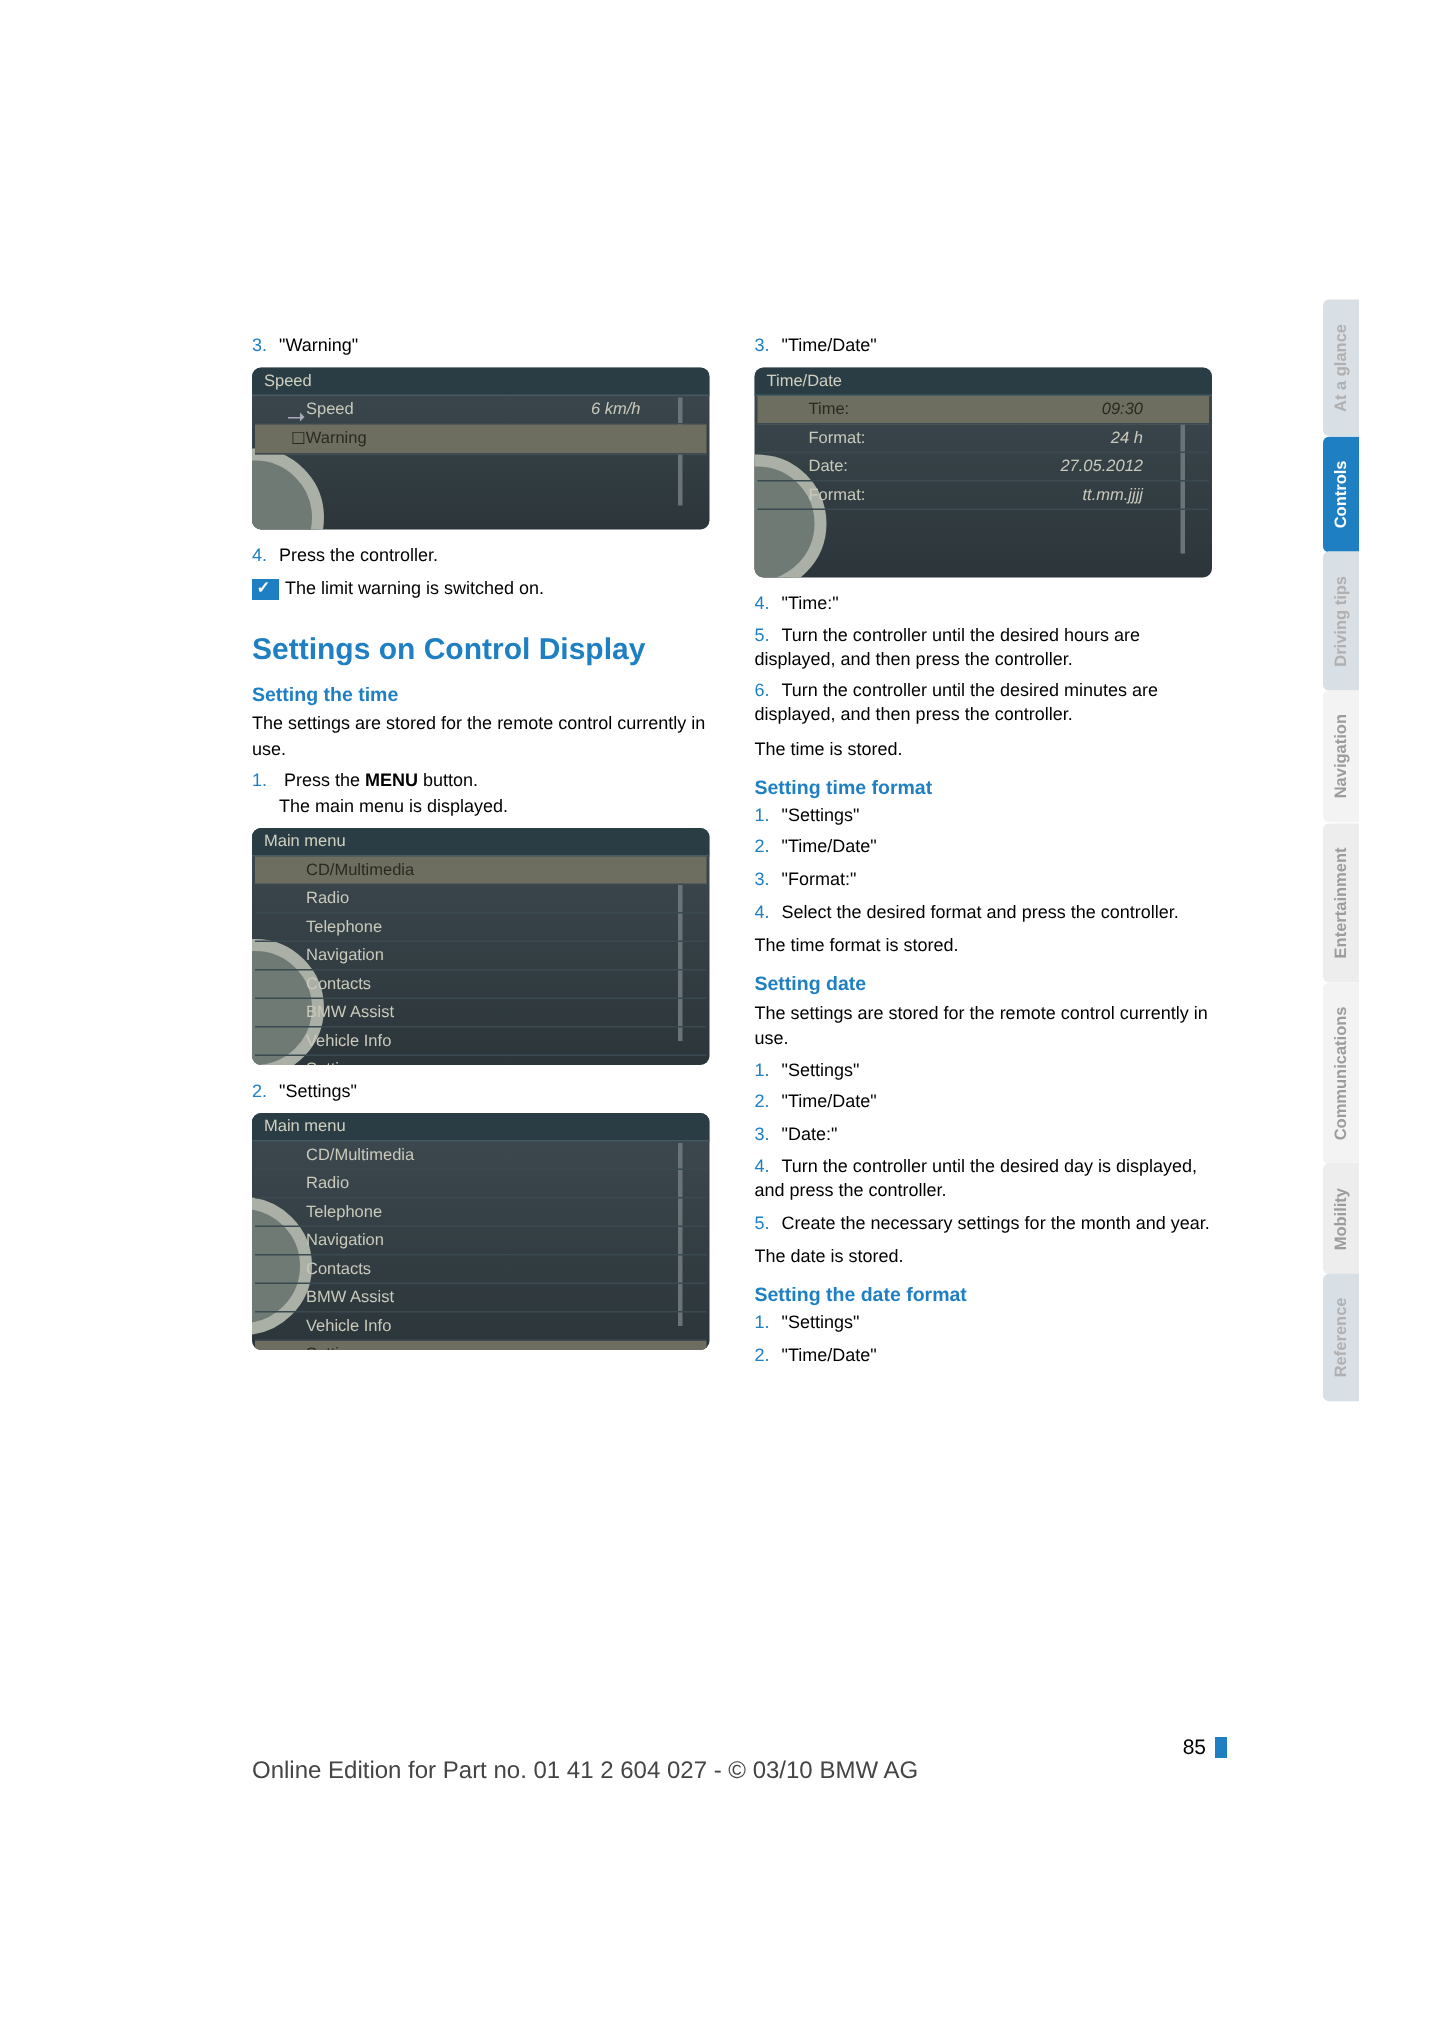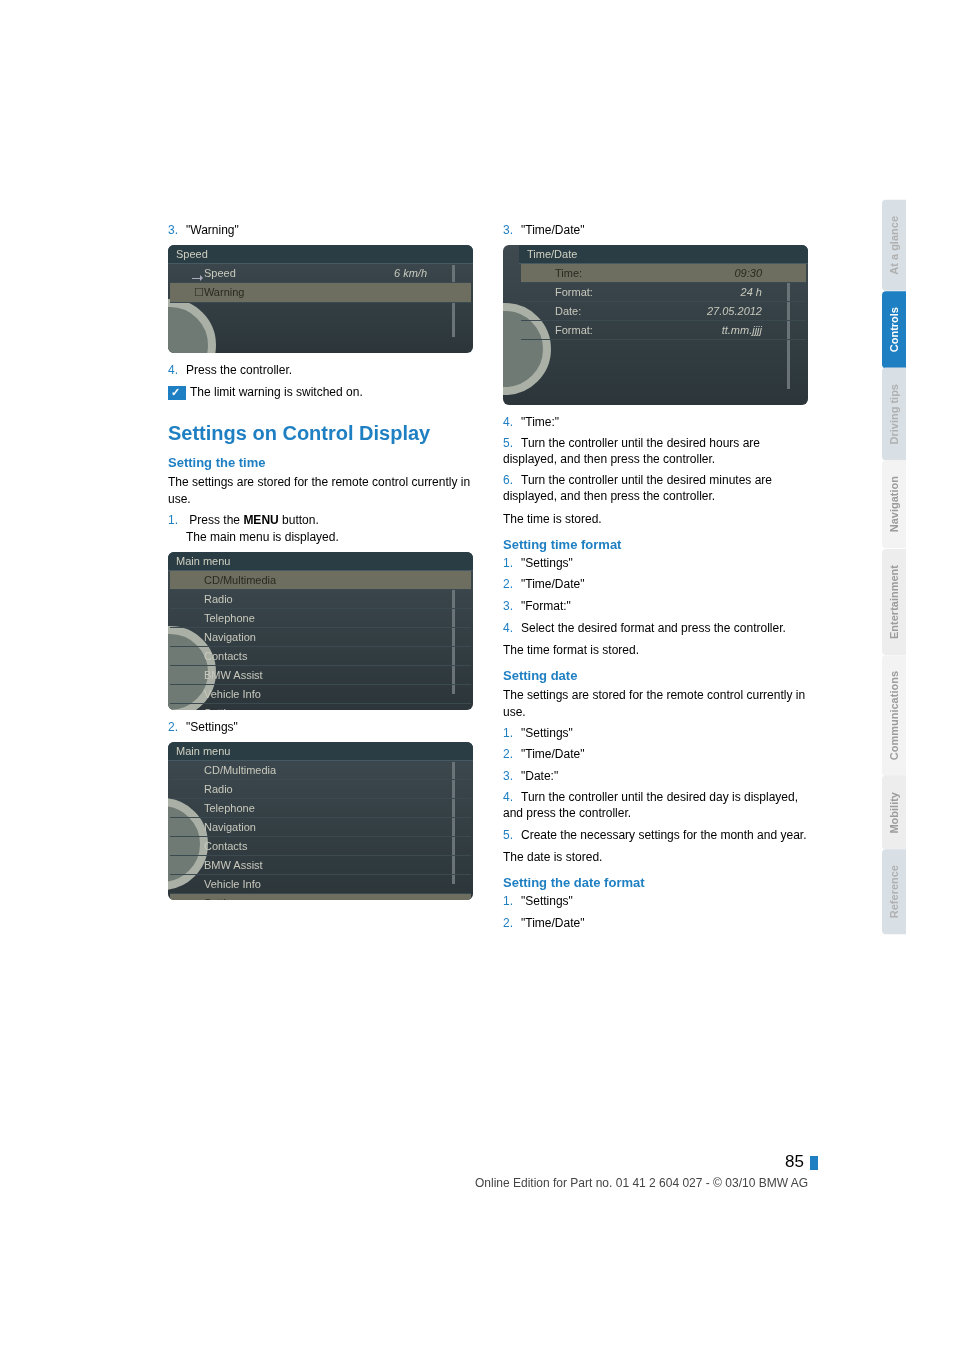--- a/index.html
+++ b/index.html
@@ -30,22 +30,22 @@
   .idrive .arrow{position:absolute;left:24px;width:10px;height:1px;background:#aab;}
   .idrive .arrow::after{content:"";position:absolute;right:-4px;top:-3px;border:3px solid transparent;border-left-color:#aab;}
   
   .tabs{position:absolute;right:42px;top:200px;width:30px;}
   .tab{writing-mode:vertical-rl;transform:rotate(180deg);text-align:center;font-size:11px;font-weight:bold;padding:16px 6px;color:#9c9c9c;background:#efefef;border-radius:0 4px 4px 0;margin-bottom:0;}
   .tab.active{background:#1e7fc2;color:#fff;}
   .tab.faint{background:#d8e0e6;color:#b0b0b0;}
   .tab.grey1{background:#f3f3f3;}
   .tab.grey2{background:#ededed;}
 
-  .footer{position:absolute;left:168px;width:640px;bottom:160px;text-align:right;font-size:12px;color:#444;}
-  .pnum{position:absolute;right:136px;bottom:178px;font-size:17px;color:#000;}
+  .footer{position:absolute;left:168px;width:640px;bottom:160px;text-align:left;font-size:16px;color:#444;}
+  .pnum{position:absolute;right:136px;bottom:178px;font-size:14px;color:#000;}
   .pnum-mark{display:inline-block;width:8px;height:14px;background:#1e7fc2;vertical-align:middle;margin-left:6px;}
 </style>
 </head>
 <body>
 <div class="page">
 
 <div class="content">
   <div class="two-col">
 
     <div class="col">
@@ -144,21 +144,21 @@
           <div class="row sel">
                 <span>Settings</span>
               </div>
         </div>
       </div>
     </div>
 
     <div class="col">
       <div class="ol-item"><span class="num">3.</span><span class="txt">"Time/Date"</span></div>
 
-      <div class="idrive" style="height:160px;padding-left:16px;">
+      <div class="idrive" style="height:140px;">
         <div class="titlebar">Time/Date</div>
         <div class="dial" style="top:58px;"></div>
         <div class="rline"></div>
         <div class="arrow" style="top:33px;"></div>
         <div class="list">
           <div class="row sel">
                 <span>Time:</span>
                 <span class="val">09:30</span>
               </div>
           <div class="row">

